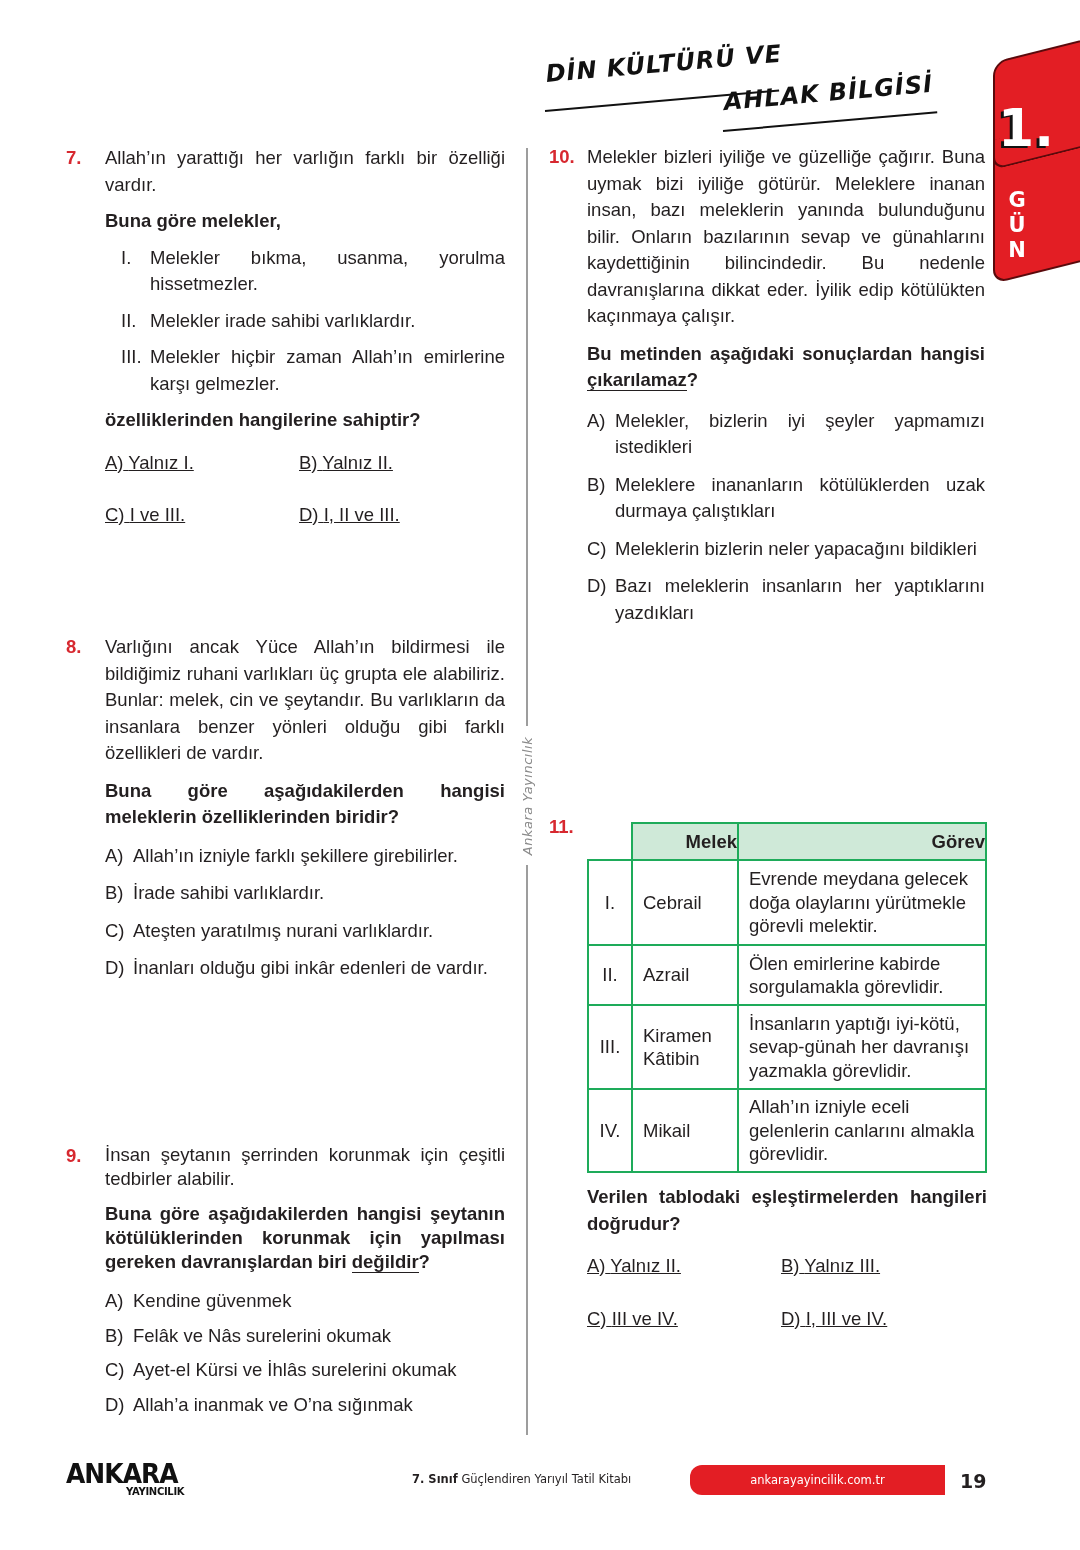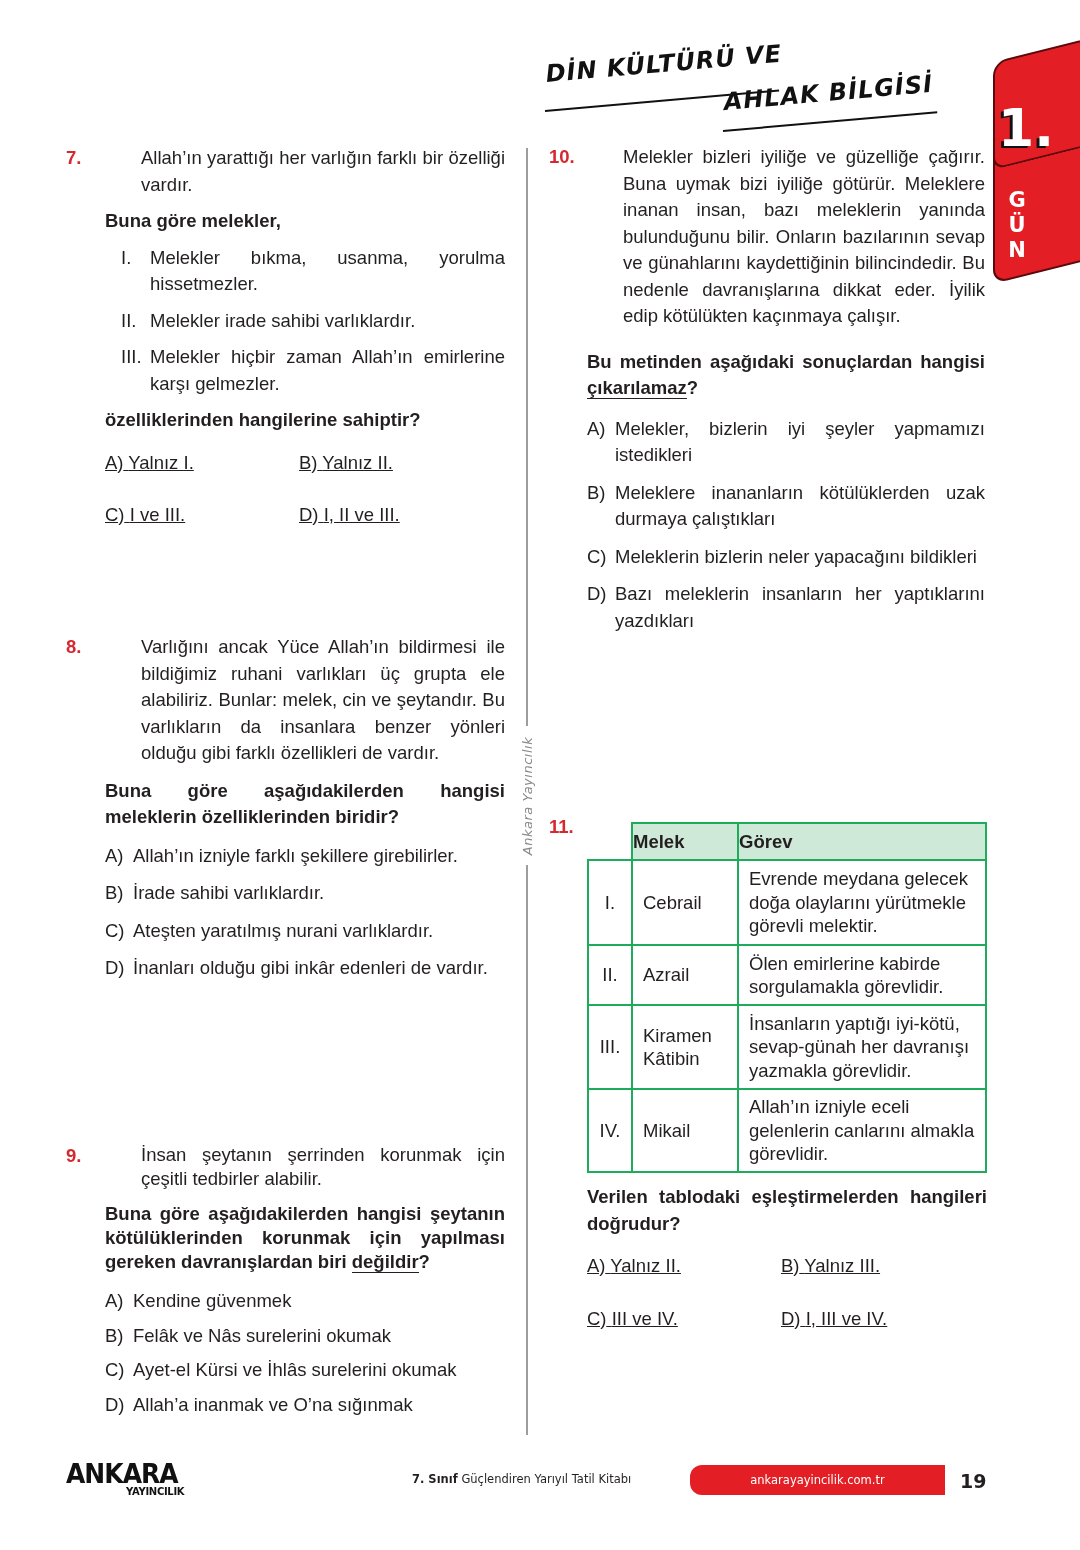--- a/index.html
+++ b/index.html
@@ -18,42 +18,42 @@
   .day-label { position: absolute; left: 1007px; top: 188px; width: 20px; font-family: "DejaVu Sans", sans-serif; font-weight: bold; font-size: 21px; line-height: 25px; color: #fff; text-align: center; }
   .day-label span { display: block; }
 
   .col-divider-top { position: absolute; left: 526px; top: 148px; width: 1.5px; height: 578px; background: #9d9d9d; }
   .col-divider-bottom { position: absolute; left: 526px; top: 865px; width: 1.5px; height: 570px; background: #9d9d9d; }
   .watermark { position: absolute; left: 527px; top: 796px; font-family: "DejaVu Sans", sans-serif; font-style: italic; font-size: 13px; color: #8a8a8a; transform: translate(-50%, -50%) rotate(-90deg); white-space: nowrap; letter-spacing: 0.5px; }
 
   .question { position: absolute; font-size: 18.5px; line-height: 26.5px; }
   .q-num { position: absolute; left: 0; top: 0; color: #d7282f; font-weight: bold; }
   .q-body { position: absolute; top: 0; }
-  .q-text { text-align: justify; margin-left: 36px; }
+  .q-text { text-align: justify; }
   .q-prompt { font-weight: bold; text-align: justify; }
   .u { border-bottom: 1.5px solid #231f20; }
   .stmt { position: relative; padding-left: 45px; text-align: justify; }
   .stmt-num { position: absolute; left: 16px; top: 0; }
   .opt { position: relative; padding-left: 28px; text-align: justify; }
   .opt-letter { position: absolute; left: 0; top: 0; }
   .grid-opts { display: grid; grid-template-columns: 194px 200px; row-gap: 26px; text-decoration: underline; }
 
   .q7 { left: 66px; top: 145px; width: 440px; }
   .q7 .q-body { left: 39px; width: 400px; }
   .q8 { left: 66px; top: 634px; width: 440px; }
   .q8 .q-body { left: 39px; width: 400px; }
   .q9 { left: 66px; top: 1143px; width: 440px; }
   .q9 .q-body { left: 39px; width: 400px; }
   .q10 { left: 549px; top: 144px; width: 440px; }
   .q10 .q-body { left: 38px; width: 398px; }
   .q11 { left: 549px; top: 814px; width: 440px; }
 
   table.melek { position: absolute; left: 38px; top: 8px; width: 400px; border-collapse: collapse; font-size: 18.5px; line-height: 23.5px; }
   table.melek td, table.melek th { border: 2px solid #1eab5a; vertical-align: middle; }
-  table.melek th { background: #cfe9d8; font-weight: bold; height: 37px; text-align: left; }
+  table.melek th { background: #cfe9d8; font-weight: bold; height: 37px; text-align: right; }
   table.melek th.empty { background: #fff; border-top: none; border-left: none; }
   table.melek td.num { width: 44px; text-align: center; }
   table.melek td.name { width: 106px; padding-left: 10px; }
   table.melek td.task { padding: 3px 0 3px 10px; }
 
   .footer-logo { position: absolute; left: 66px; top: 1460px; width: 130px; height: 40px; }
   .logo-main { position: absolute; left: 0; top: 0; font-family: "DejaVu Sans", sans-serif; font-weight: bold; font-size: 25px; letter-spacing: -1px; color: #111; transform: scaleY(1.05); }
   .logo-sub { position: absolute; left: 60px; top: 26px; font-family: "DejaVu Sans", sans-serif; font-weight: bold; font-size: 10px; color: #111; letter-spacing: -0.3px; }
   .footer-book { position: absolute; left: 412px; top: 1472px; font-family: "DejaVu Sans", sans-serif; font-size: 11.5px; color: #231f20; }
   .footer-book b { font-weight: bold; }
@@ -136,21 +136,21 @@
       <div class="opt" style="margin-top:8px"><span class="opt-letter">C)</span><span>Ayet-el Kürsi ve İhlâs surelerini okumak</span></div>
       <div class="opt" style="margin-top:8px"><span class="opt-letter">D)</span><span>Allah’a inanmak ve O’na sığınmak</span></div>
     </div>
   </div>
 </div>
 
 <div class="question q10">
   <div class="q-num">10.</div>
   <div class="q-body">
     <div class="q-text">Melekler bizleri iyiliğe ve güzelliğe çağırır. Buna uymak bizi iyiliğe götürür. Meleklere inanan insan, bazı meleklerin yanında bulunduğunu bilir. Onların bazılarının sevap ve günahlarını kaydettiğinin bilincindedir. Bu nedenle davranışlarına dikkat eder. İyilik edip kötülükten kaçınmaya çalışır.</div>
-    <div class="q-prompt" style="margin-top:19px"><span>Bu metinden aşağıdaki sonuçlardan hangisi </span><span class="u">çıkarılamaz</span><span>?</span></div>
+    <div class="q-prompt" style="margin-top:11px"><span>Bu metinden aşağıdaki sonuçlardan hangisi </span><span class="u">çıkarılamaz</span><span>?</span></div>
     <div style="margin-top:14px">
       <div class="opt"><span class="opt-letter">A)</span><span>Melekler, bizlerin iyi şeyler yapmamızı istedikleri</span></div>
       <div class="opt" style="margin-top:11px"><span class="opt-letter">B)</span><span>Meleklere inananların kötülüklerden uzak durmaya çalıştıkları</span></div>
       <div class="opt" style="margin-top:11px"><span class="opt-letter">C)</span><span>Meleklerin bizlerin neler yapacağını bildikleri</span></div>
       <div class="opt" style="margin-top:11px"><span class="opt-letter">D)</span><span>Bazı meleklerin insanların her yaptıklarını yazdıkları</span></div>
     </div>
   </div>
 </div>
 
 <div class="question q11">

